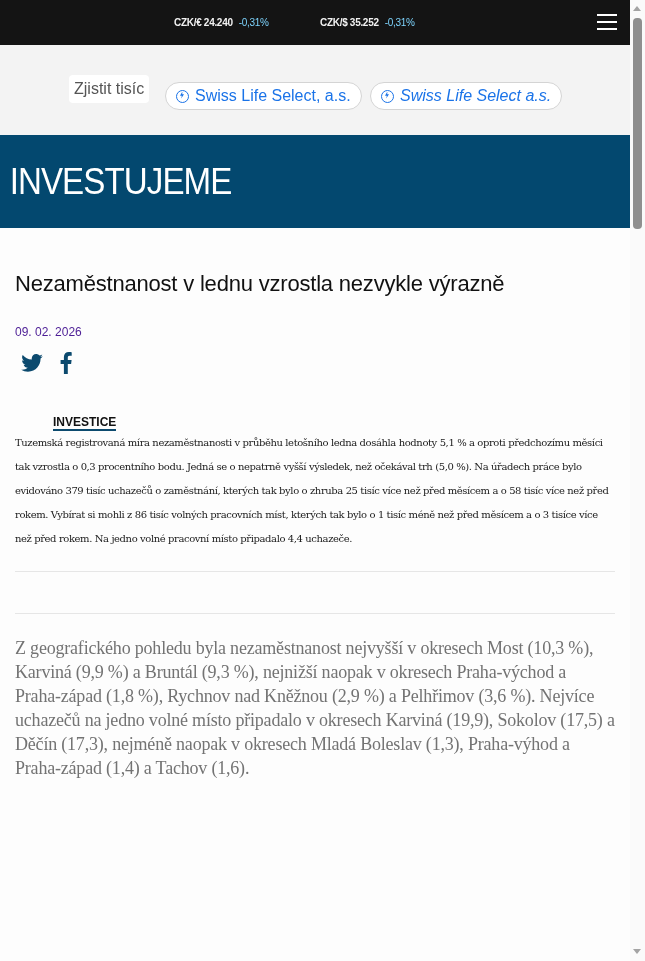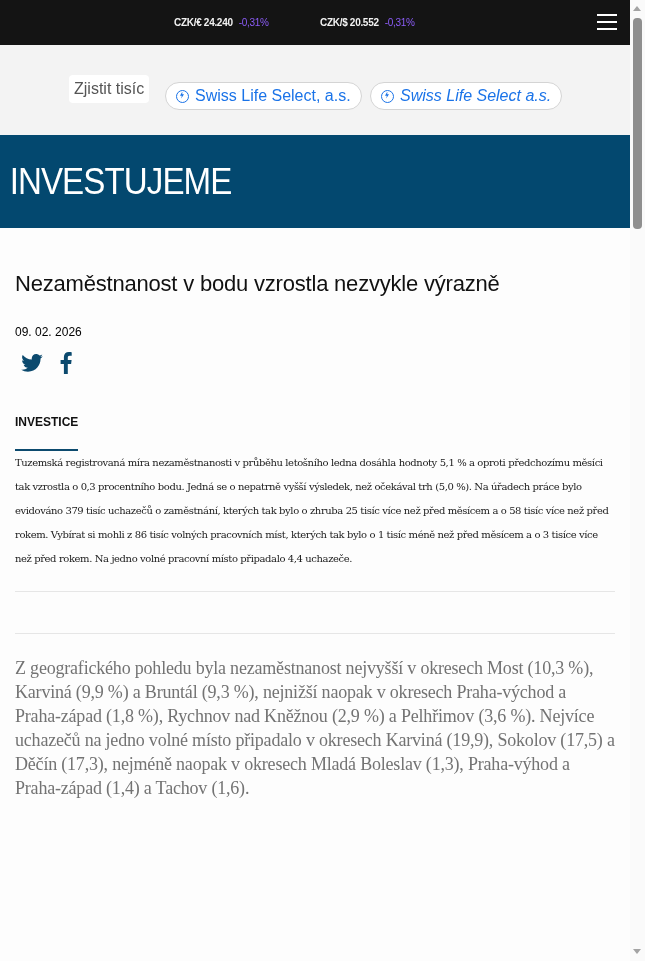--- a/index.html
+++ b/index.html
@@ -5,21 +5,21 @@
     * { box-sizing: border-box; margin: 0; padding: 0; }
     html, body { width: 645px; height: 961px; overflow: hidden; background: #fdfdfd; }
     body { position: relative; font-family: "Liberation Sans", sans-serif; color: #111; }
 
     .page { position: absolute; left: 0; top: 0; width: 630px; height: 961px; overflow: hidden; background: #fdfdfd; }
 
     
     .topbar { height: 45px; background: #141414; position: relative; }
     .ticker { position: absolute; top: 0; height: 45px; display: flex; align-items: center; font-size: 10px; letter-spacing: -0.3px; }
     .ticker .pair { color: #f2f2f2; font-weight: bold; }
-    .ticker .chg { color: #8b5cf6; margin-left: 6px; }
+    .ticker .chg { color: #7dd3fc; margin-left: 6px; }
     .ticker.t1 { left: 174px; }
     .ticker.t2 { left: 320px; }
     .hamburger { position: absolute; left: 597px; top: 14px; width: 20px; height: 17px; cursor: pointer; }
     .hamburger span { position: absolute; left: 0; width: 20px; height: 2px; background: #fff; }
     .hamburger span:nth-child(1) { top: 0; }
     .hamburger span:nth-child(2) { top: 7px; }
     .hamburger span:nth-child(3) { top: 14px; }
 
     
     .adstrip { height: 90px; background: #f3f3f3; position: relative; }
@@ -30,26 +30,26 @@
     .pill .bolt { width: 13px; height: 13px; border: 1.5px solid #1a73e8; border-radius: 50%; margin-right: 6px; position: relative; }
     .pill .bolt::after { content: ""; position: absolute; left: 3px; top: 1px; width: 4px; height: 7px; background: #1a73e8; clip-path: polygon(60% 0, 0 60%, 45% 60%, 30% 100%, 100% 40%, 55% 40%); }
 
     
     .banner { height: 93px; background: #03486f; display: flex; align-items: center; }
     .banner .logo { color: #fff; font-family: "Liberation Sans Narrow", "Liberation Sans", sans-serif; font-size: 36px; letter-spacing: -1px; transform: scaleX(0.92); font-weight: normal; }
 
     
     .article { padding: 0 15px; }
     .title { margin-top: 40px; font-size: 22px; line-height: 32px; color: #111; font-weight: normal; letter-spacing: -0.2px; }
-    .date { margin-top: 25px; font-size: 12px; color: #000000; }
+    .date { margin-top: 25px; font-size: 12px; color: #4c1d95; }
     .share { margin-top: 14px; display: flex; align-items: center; height: 24px; }
     .share .ic { cursor: pointer; display: block; }
     .share .tw { margin-left: 6px; }
     .share .fb { margin-left: 17px; }
-    .category { margin-top: 38px; display: inline-block; font-size: 12px; font-weight: bold; color: #111; padding-bottom: 20px; border-bottom: 2px solid #0c4a6e; cursor: pointer; }
+    .category { margin-top: 38px; display: inline-block; font-size: 12px; font-weight: bold; color: #111; padding-bottom: 0; border-bottom: 2px solid #0c4a6e; cursor: pointer; margin-left: 38px; }
 
     .lead { font-family: "DejaVu Serif", "Liberation Serif", serif; font-size: 10px; line-height: 24px; font-weight: normal; color: #1a1a1a; letter-spacing: -0.4px; }
     .divider { height: 1px; background: #e6e6e6; }
     .d1 { margin-top: 20px; }
     .d2 { margin-top: 41px; }
     .body-text { margin-top: 22px; font-family: "Liberation Serif", serif; font-size: 18px; line-height: 24px; color: #737373; letter-spacing: -0.2px; }
 
     
     .scrollbar { position: absolute; left: 630px; top: 0; width: 15px; height: 961px; background: #fafafa; }
     .scrollbar .up, .scrollbar .down { position: absolute; left: 3px; width: 0; height: 0; border-left: 4px solid transparent; border-right: 4px solid transparent; }
@@ -61,21 +61,21 @@
 <body>
 
 <div class="page">
 
   <div class="topbar">
     <div class="ticker t1">
       <span class="pair">CZK/€ 24.240</span>
       <span class="chg">-0,31%</span>
     </div>
     <div class="ticker t2">
-      <span class="pair">CZK/$ 20.552</span>
+      <span class="pair">CZK/$ 35.252</span>
       <span class="chg">-0,31%</span>
     </div>
     <div class="hamburger">
       <span></span>
       <span></span>
       <span></span>
     </div>
   </div>
 
   <div class="adstrip">
@@ -88,21 +88,21 @@
       <span class="bolt"></span>
       <span>Swiss Life Select a.s.</span>
     </div>
   </div>
 
   <div class="banner">
     <div class="logo">INVESTUJEME</div>
   </div>
 
   <div class="article">
-    <h1 class="title">Nezaměstnanost v bodu vzrostla nezvykle výrazně</h1>
+    <h1 class="title">Nezaměstnanost v lednu vzrostla nezvykle výrazně</h1>
     <div class="date">09. 02. 2026</div>
 
     <div class="share">
       <span class="ic tw">
         <svg width="22" height="18" viewBox="0 0 24 20">
             <path fill="#0c4a6e" d="M24 2.4c-.9.4-1.8.6-2.8.8 1-.6 1.8-1.6 2.2-2.7-1 .6-2 1-3.1 1.2C19.3.7 18 .1 16.6.1c-2.7 0-4.9 2.2-4.9 4.9 0 .4 0 .8.1 1.1C7.7 5.9 4.1 4 1.7 1 1.2 1.7 1 2.6 1 3.5c0 1.7.9 3.2 2.2 4.1-.8 0-1.6-.2-2.2-.6v.1c0 2.4 1.7 4.4 3.9 4.8-.4.1-.8.2-1.3.2-.3 0-.6 0-.9-.1.6 2 2.4 3.4 4.6 3.4-1.7 1.3-3.8 2.1-6.1 2.1-.4 0-.8 0-1.2-.1 2.2 1.4 4.8 2.2 7.5 2.2 9.1 0 14-7.5 14-14v-.6c1-.7 1.8-1.6 2.5-2.6z"></path>
           </svg>
       </span>
       <span class="ic fb">
         <svg width="12" height="22" viewBox="0 0 12 22">

